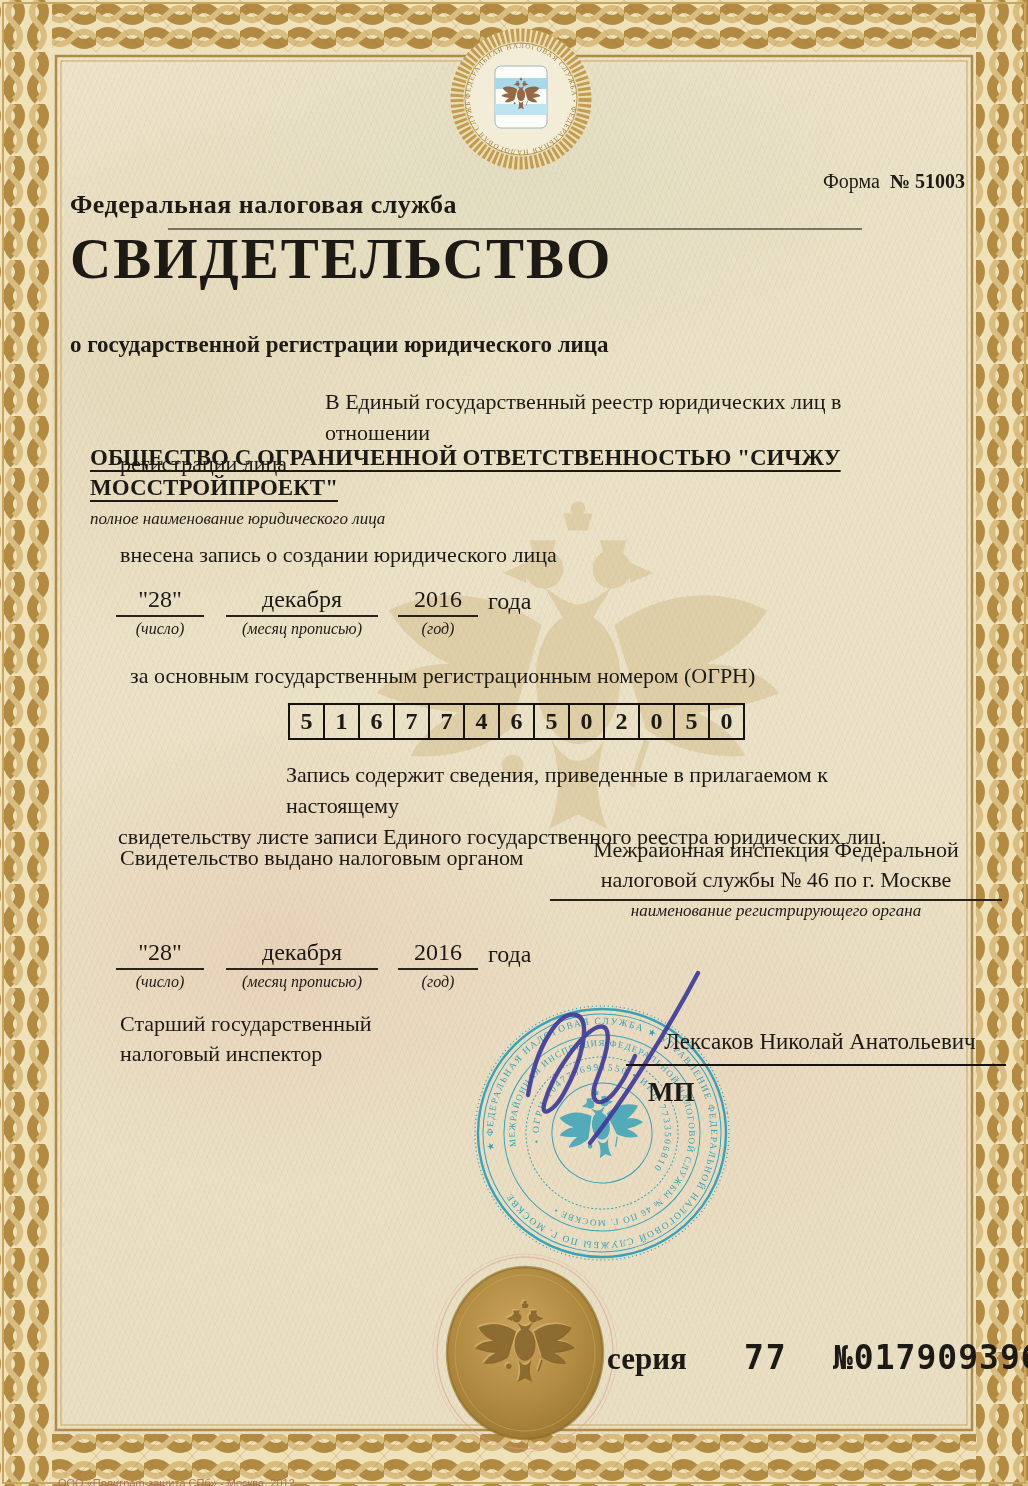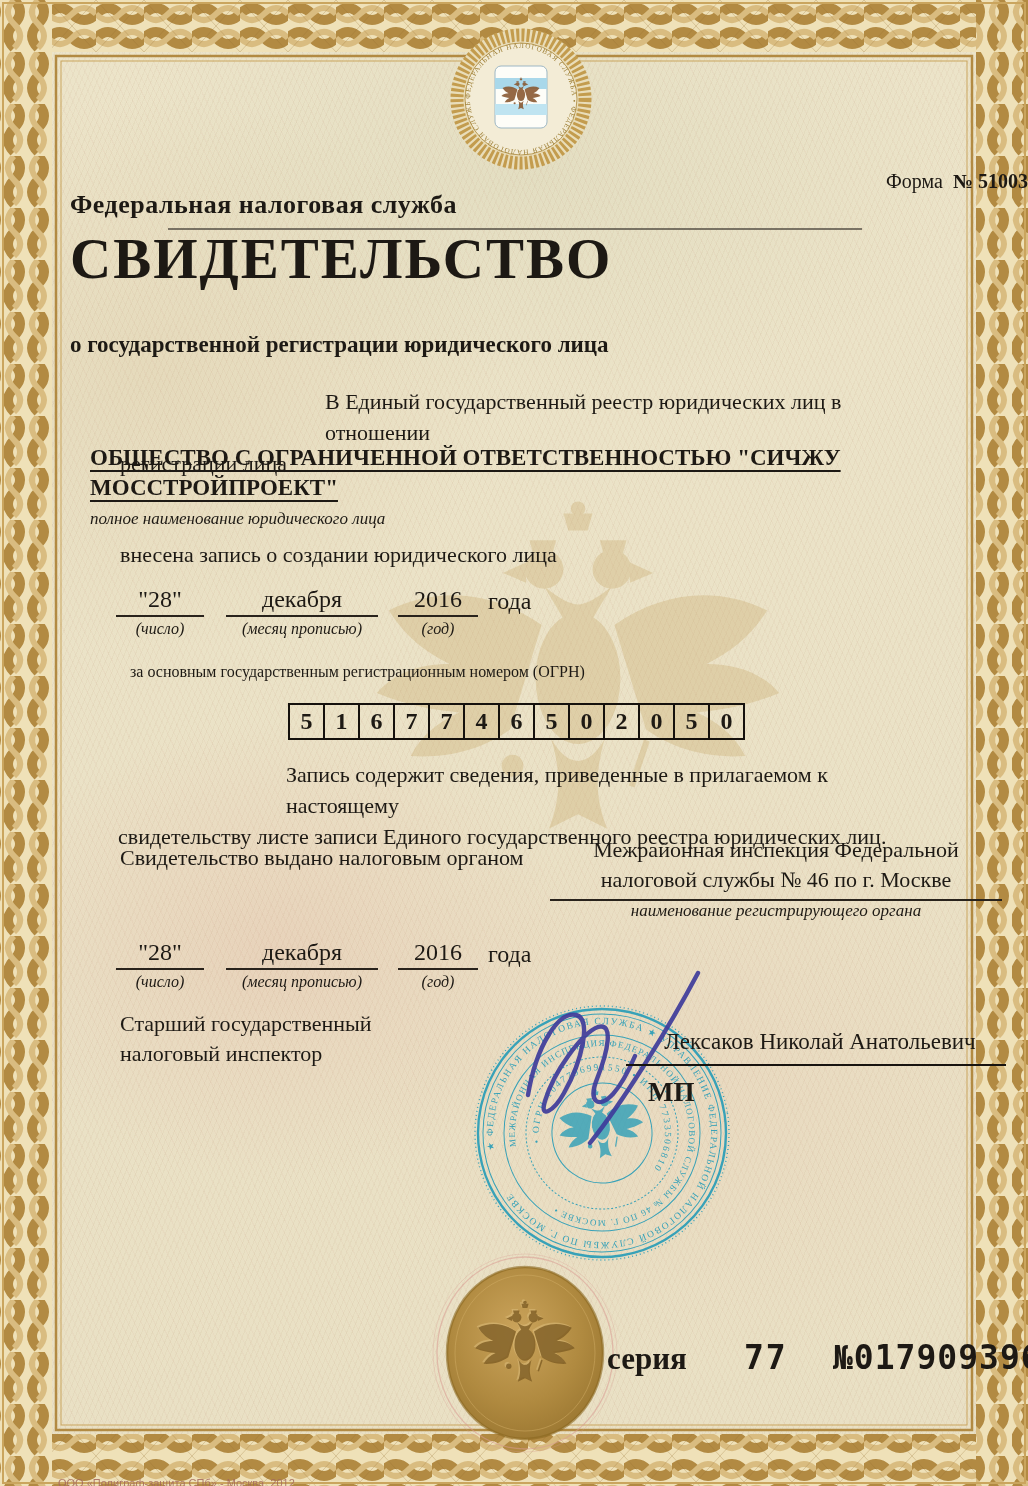--- a/index.html
+++ b/index.html
@@ -15,21 +15,21 @@
   }
   .tex{position:absolute;inset:0;pointer-events:none;
     background:
       repeating-linear-gradient(112deg, rgba(168,138,94,.075) 0 1px, transparent 1px 5px),
       repeating-linear-gradient(64deg, rgba(198,122,112,.06) 0 1px, transparent 1px 6px);
   }
   .abs{position:absolute;}
   .center{text-align:left;}
   .b{font-weight:bold;}
 
-  .form-no{left:813px;top:170px;width:215px;text-align:right;font-size:20px;}
+  .form-no{left:750px;top:170px;width:215px;text-align:right;font-size:20px;}
   .agency{left:70px;top:190px;width:888px;font-size:26px;font-weight:bold;letter-spacing:.5px;}
   .hr1{left:168px;top:228px;width:694px;height:2px;background:#4a443c;opacity:.7;}
   .doc-title{left:70px;top:226px;width:888px;font-size:57px;font-weight:bold;letter-spacing:2px;}
   .subtitle{left:70px;top:332px;width:888px;font-size:23px;font-weight:bold;}
 
   .intro{left:120px;top:386px;width:810px;font-size:22px;line-height:31px;}
   .ind1{display:block;padding-left:205px;}
   .ind2{display:block;}
 
   .company{left:90px;top:443px;width:848px;}
@@ -37,21 +37,21 @@
     text-decoration:underline;text-underline-offset:5px;text-decoration-thickness:2px;}
   .ccap{display:block;font-style:italic;font-size:17px;margin-top:6px;}
 
   .record{left:120px;top:542px;font-size:22px;}
 
   .dcell{position:absolute;text-align:center;}
   .dval{display:block;font-size:24px;border-bottom:2px solid #29231c;padding:0 4px 2px;}
   .dlab{display:block;font-style:italic;font-size:16px;padding-top:3px;}
   .dsuffix{position:absolute;font-size:24px;}
 
-  .ogrn-label{left:130px;top:663px;font-size:16px;}
+  .ogrn-label{left:130px;top:663px;font-size:22px;}
   .ogrn-row{left:288px;top:703px;display:flex;}
   .ocell{width:33px;height:33px;border:2px solid #15110d;margin-left:-2px;
     display:flex;align-items:center;justify-content:center;font-size:24px;font-weight:bold;}
   .ocell:first-child{margin-left:0;}
 
   .note{left:118px;top:759px;width:810px;font-size:22px;line-height:31px;}
   .note .ind1{padding-left:168px;}
 
   .issued-label{left:120px;top:845px;font-size:22px;}
   .authority{left:550px;top:835px;width:452px;text-align:center;font-size:22px;line-height:30px;

